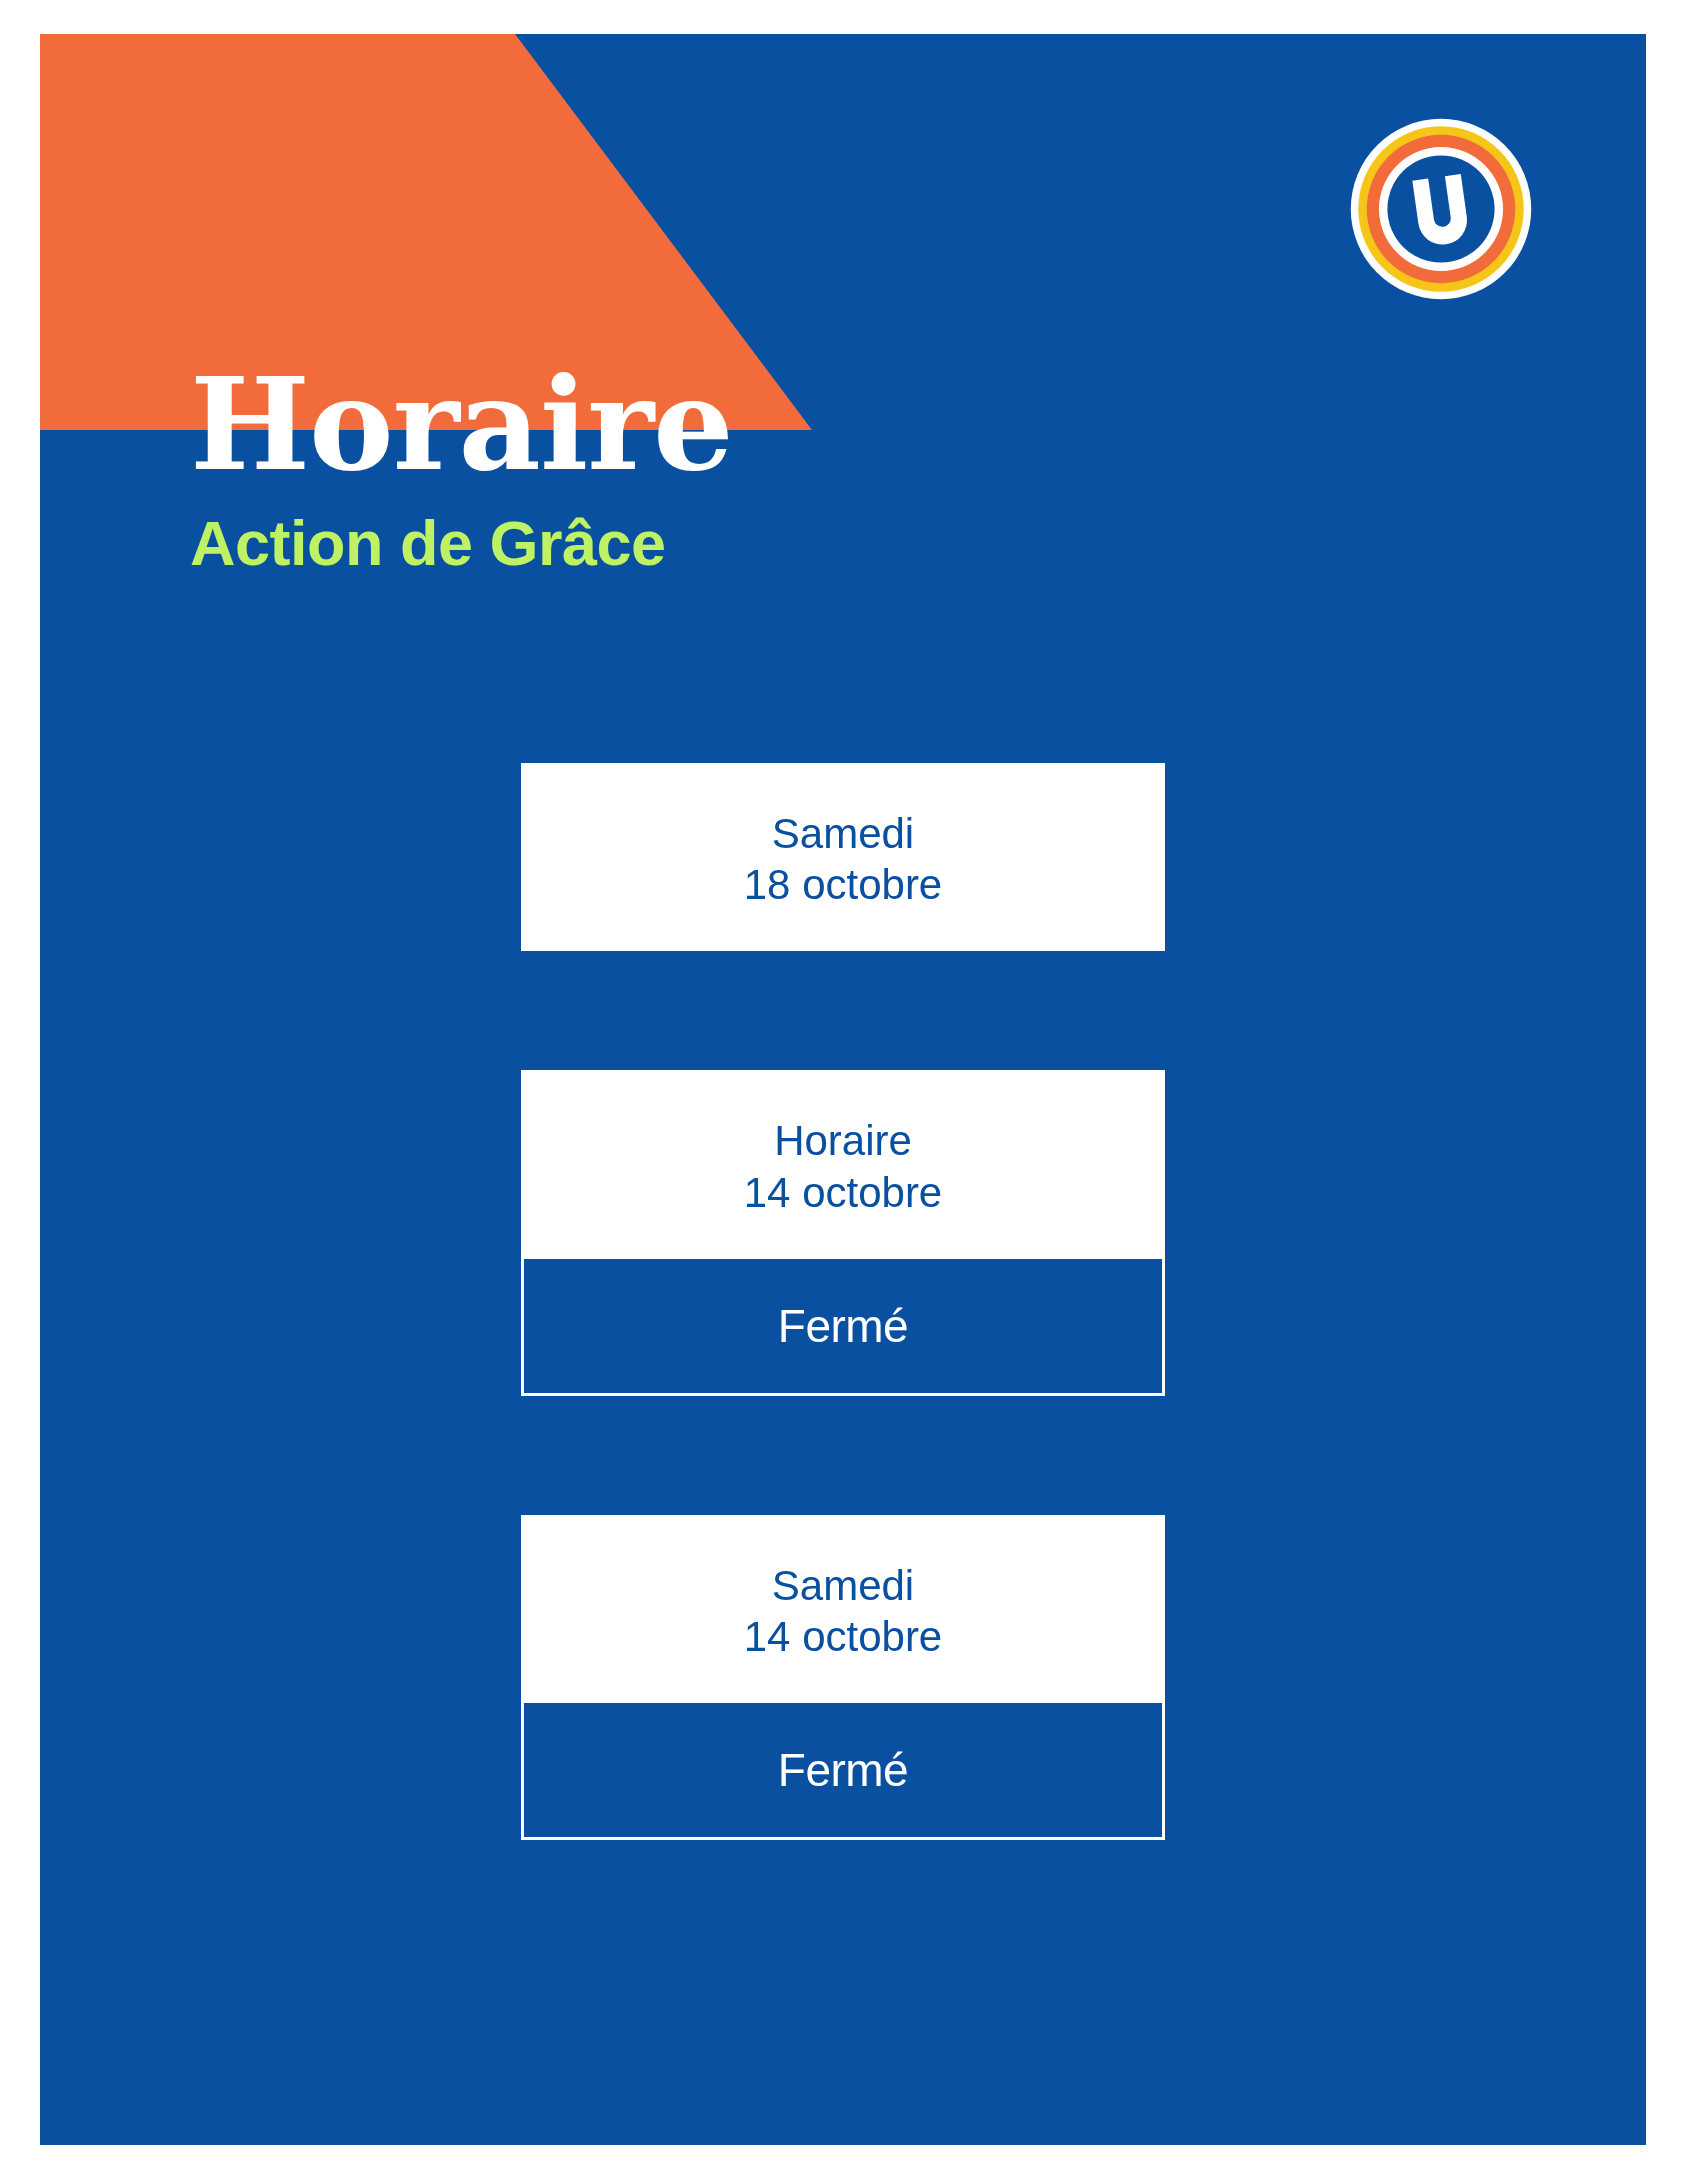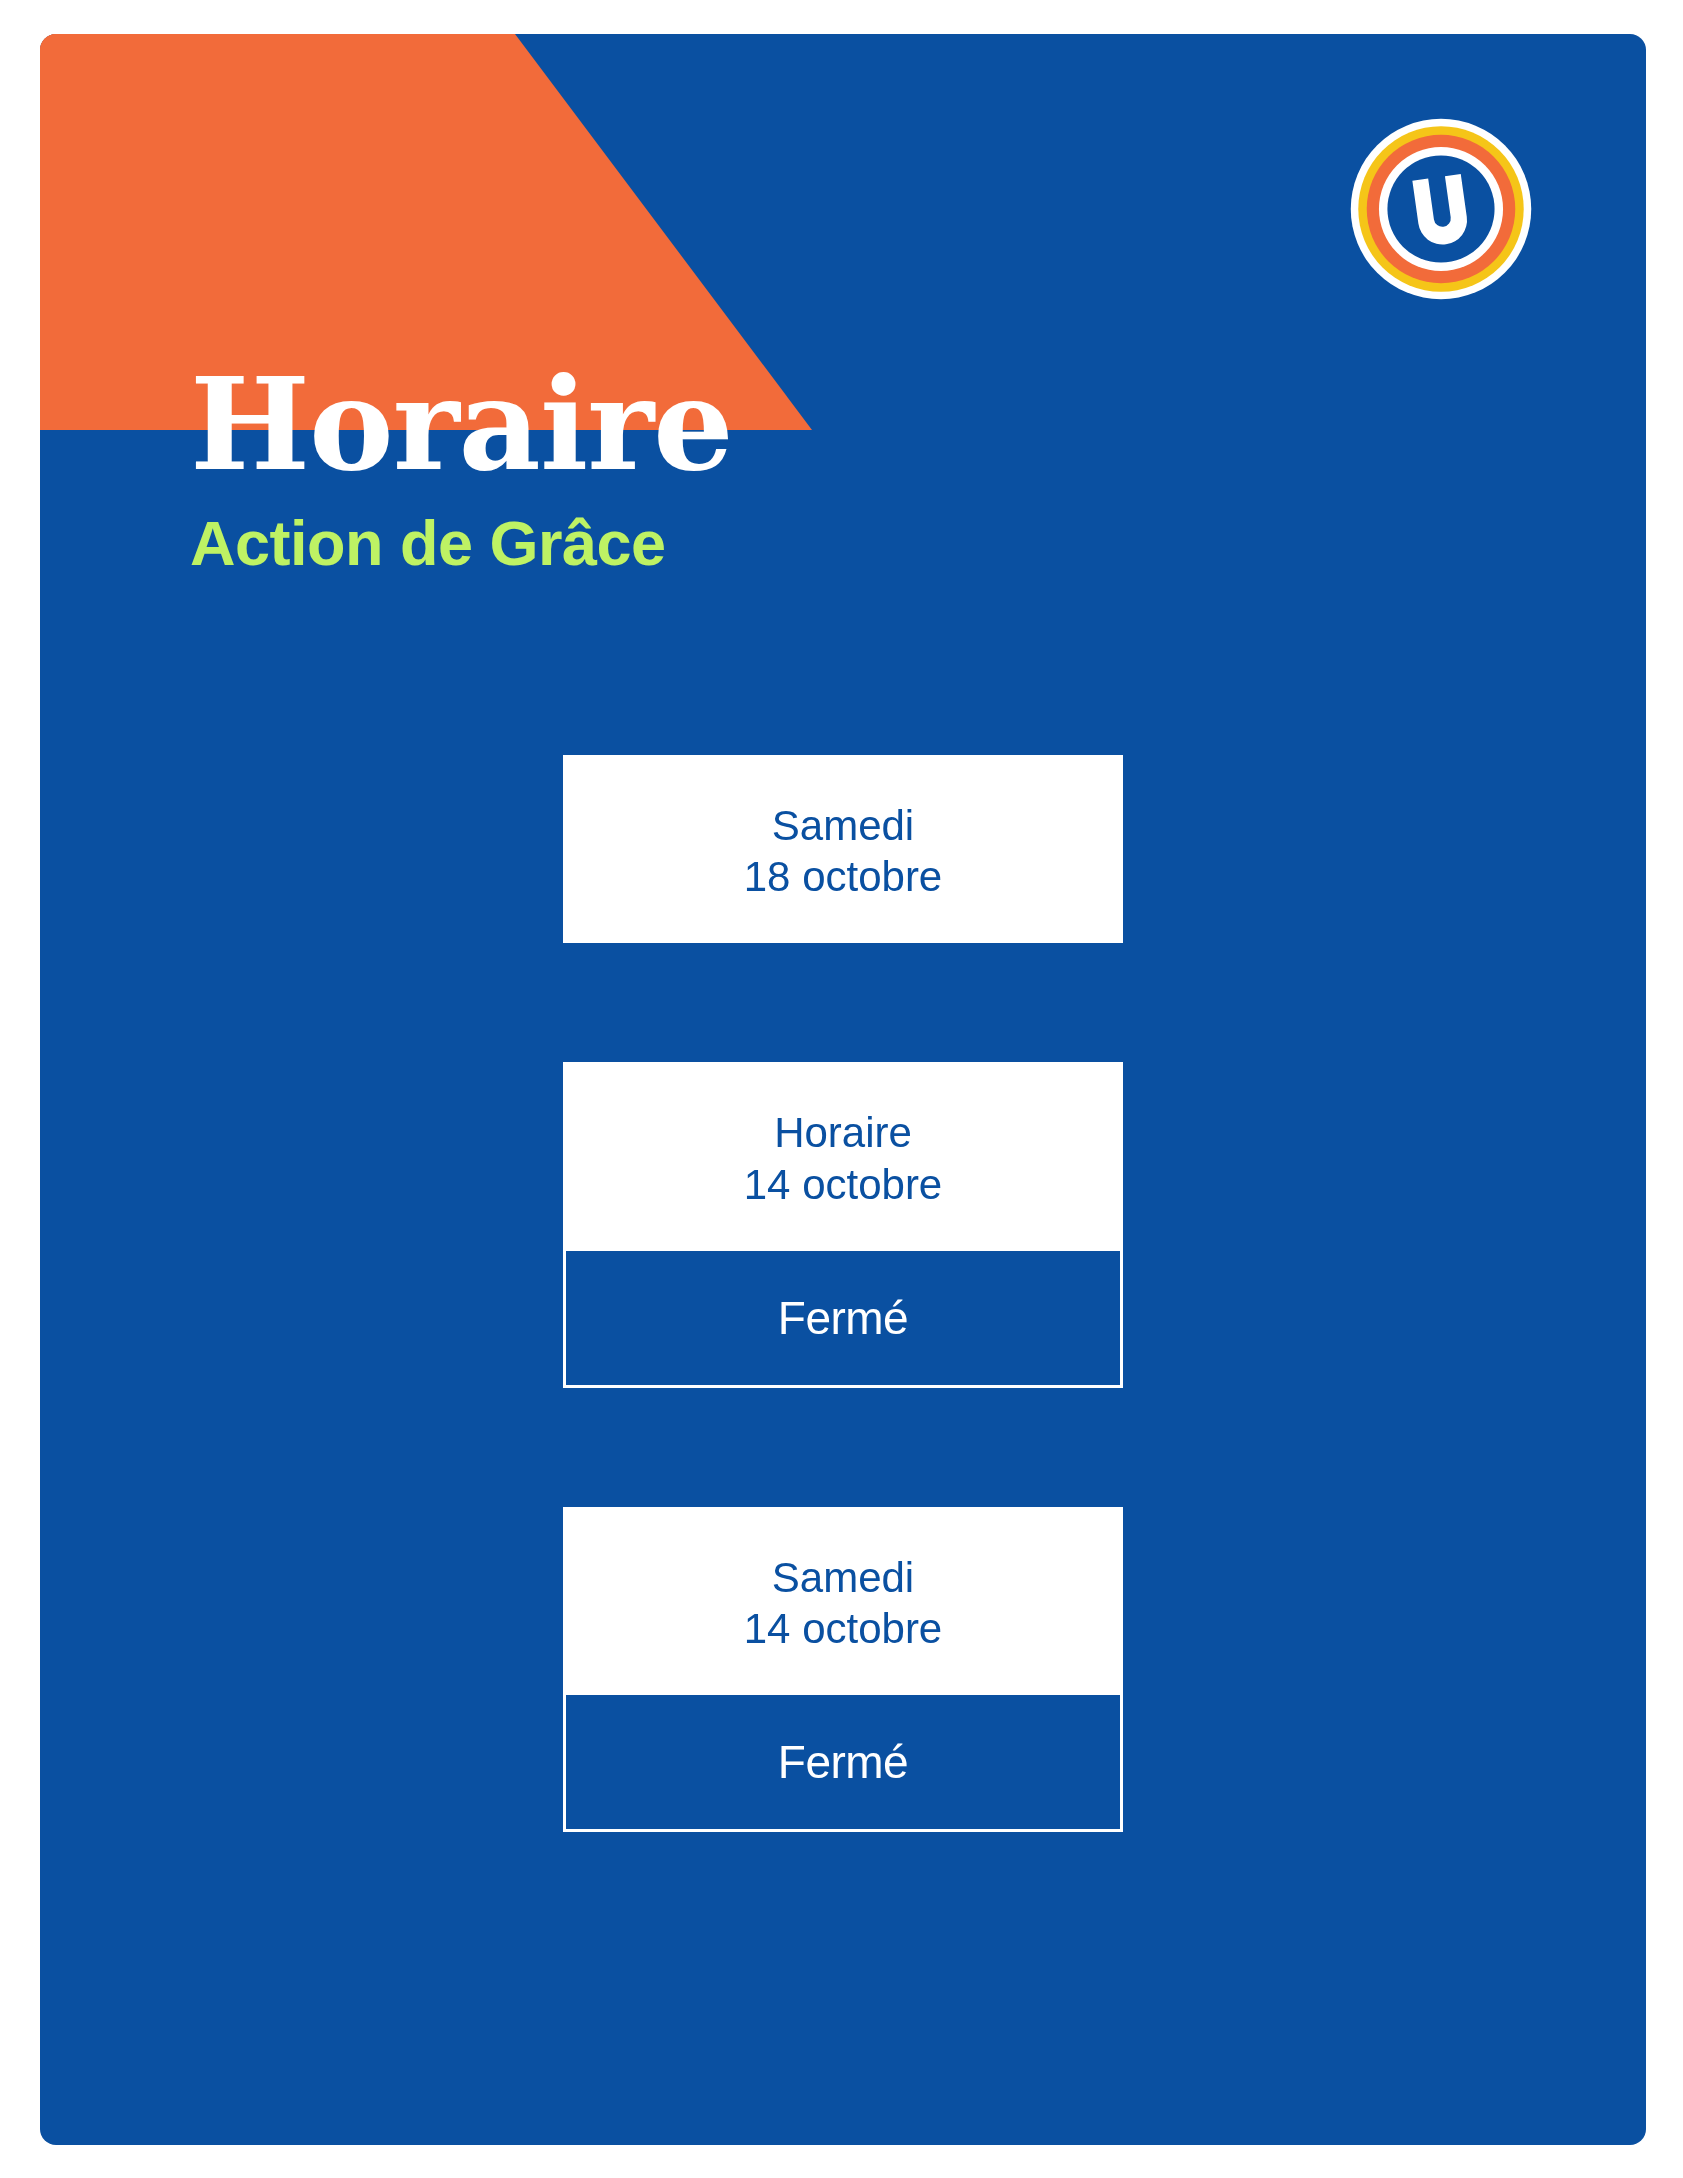--- a/index.html
+++ b/index.html
@@ -15,21 +15,20 @@
   }
 
   .poster {
     position: absolute;
     left: 40px;
     top: 34px;
     width: 1606px;
     height: 2111px;
     background: #0a50a1;
     overflow: hidden;
-    border-radius: 16px;
   }
   .corner-banner-2 {
     position: absolute;
     left: 0;
     top: 0;
     width: 455px;
     height: 396px;
     background: #f26b3a;
   }
 
@@ -69,22 +68,22 @@
   }
 
   
   .cards {
     position: absolute;
     left: 0;
     top: 721px;
     width: 100%;
   }
   .card {
-    width: 560px;
-    margin: 0 auto 119px auto;
+    width: 644px;
+    margin: 8px auto 119px auto;
     border: 3px solid #ffffff;
     box-sizing: border-box;
   }
   .card:last-child {
     margin-bottom: 0;
   }
   .card-head {
     background: #ffffff;
     color: #0a50a1;
     text-align: center;

